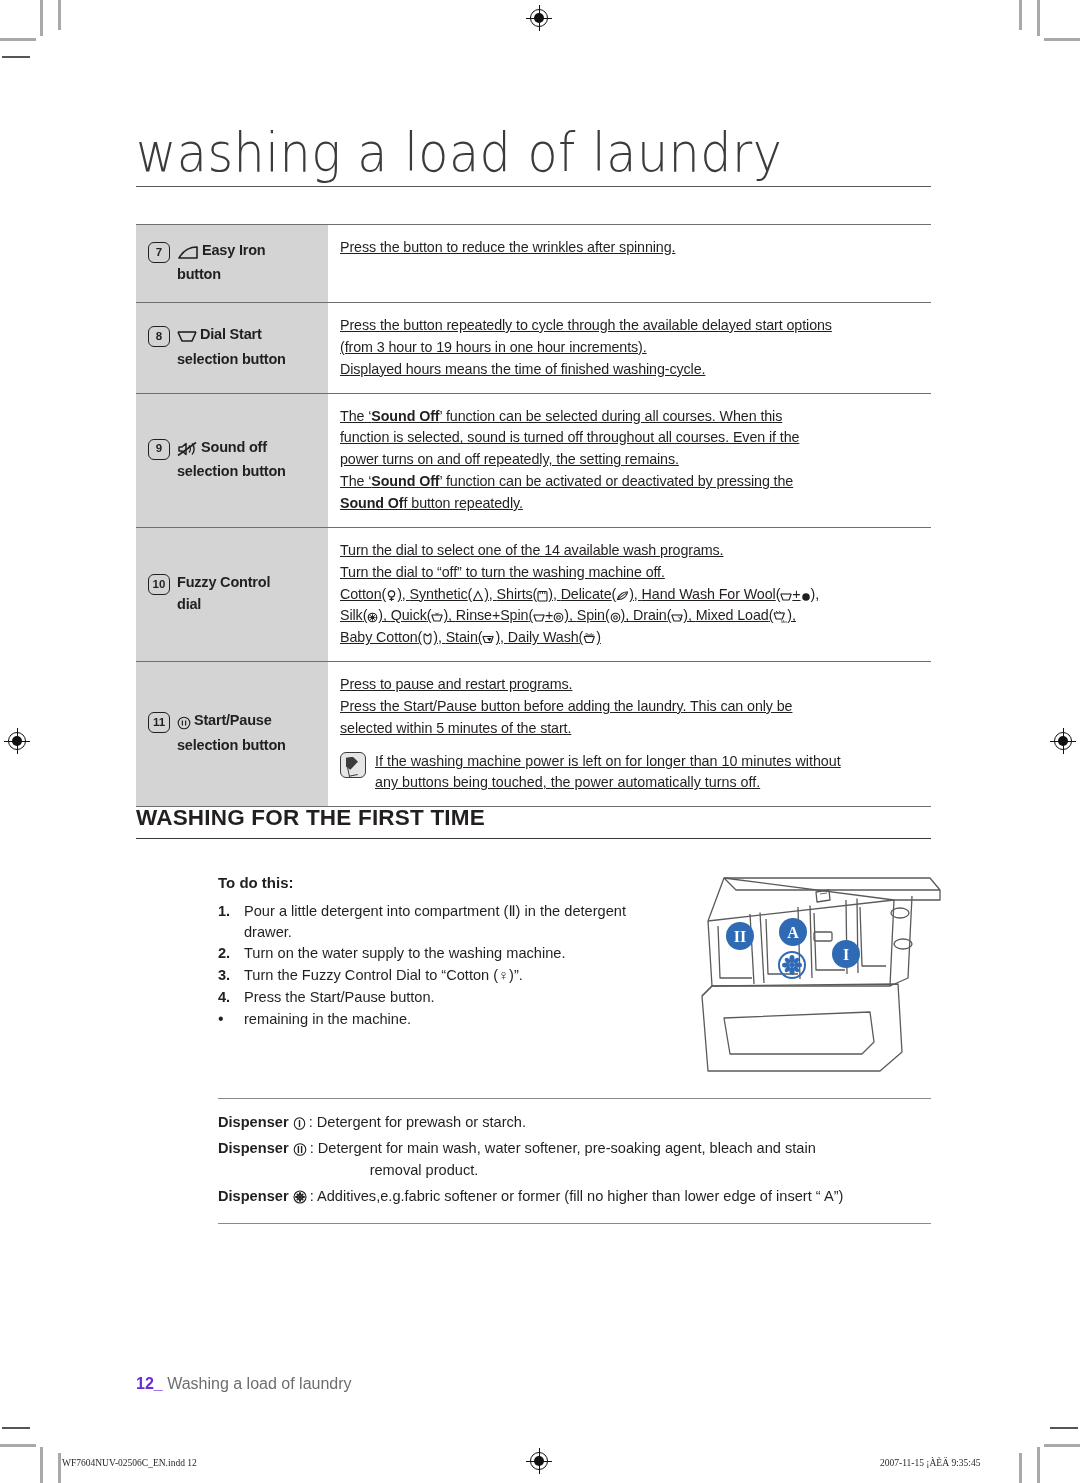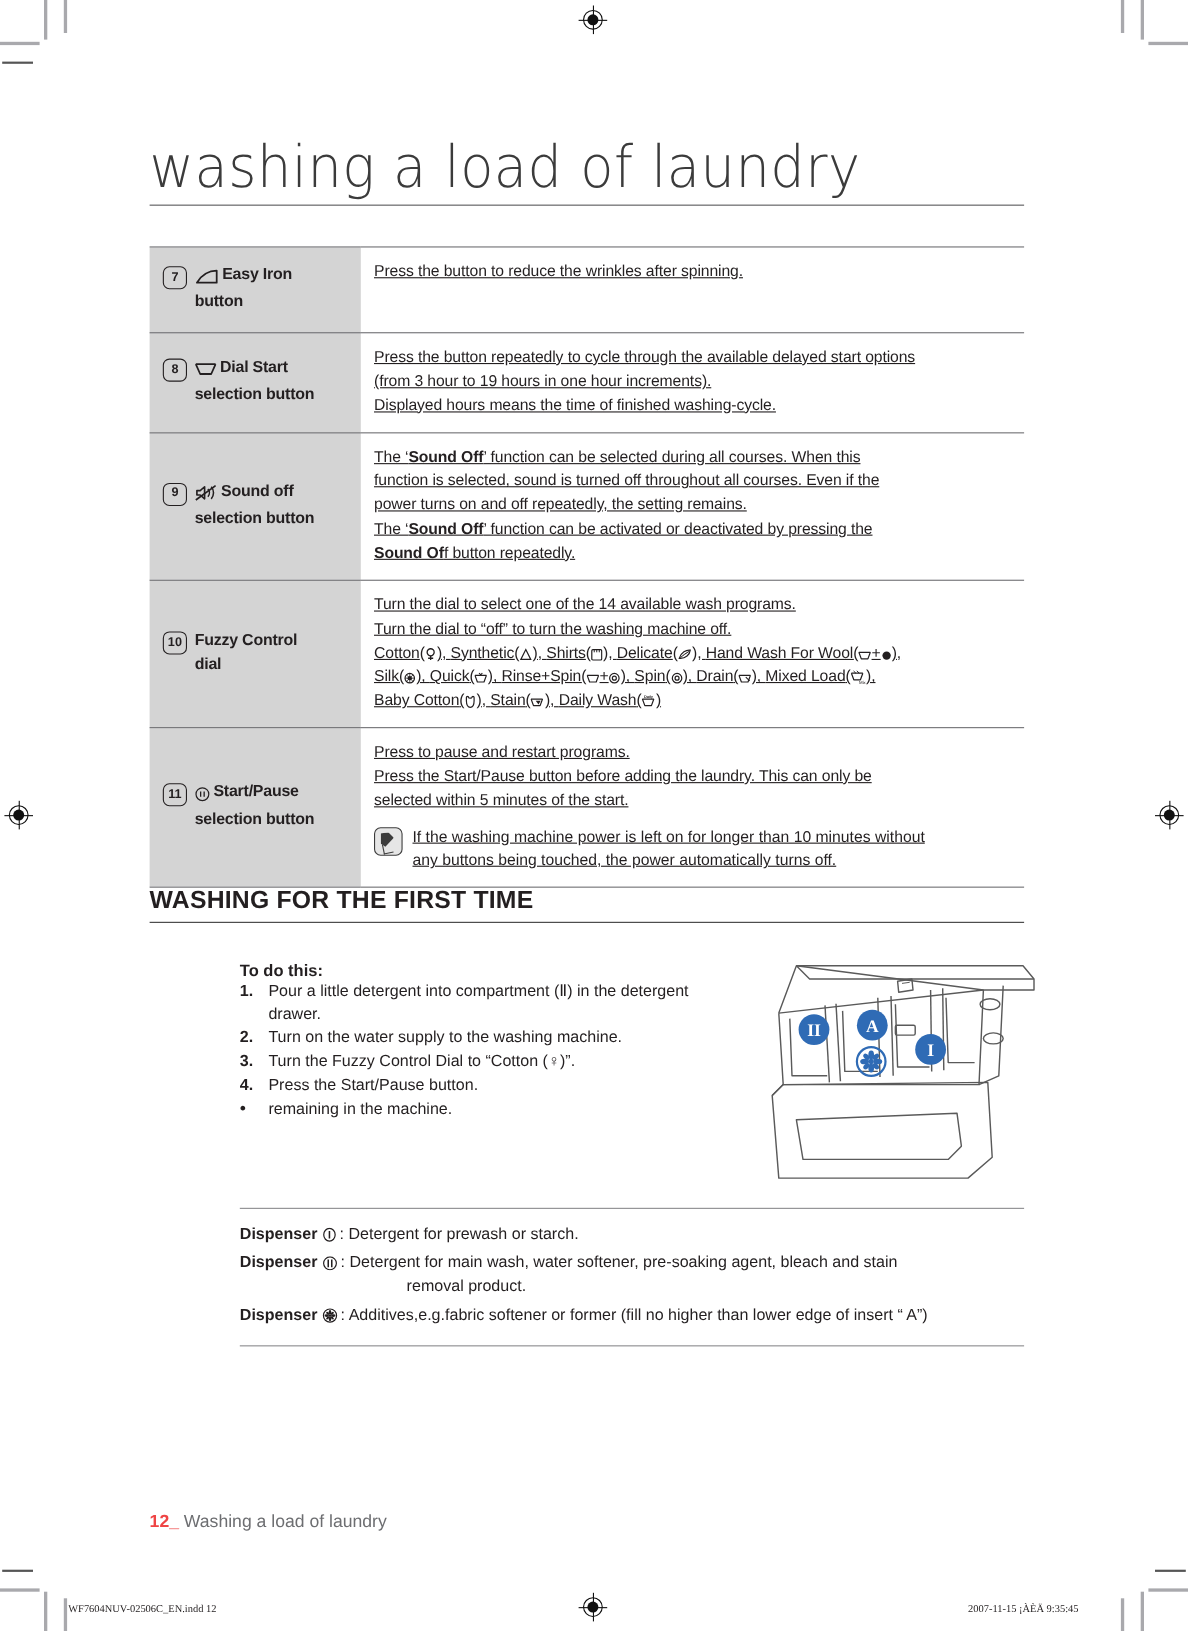--- a/index.html
+++ b/index.html
@@ -193,21 +193,21 @@
 
   
   .steps {
     position: absolute;
     left: 82px;
     width: 470px;
   }
   .steps .todo {
     font-size: 15px;
     font-weight: 700;
-    margin-bottom: 0;
+    margin-bottom: 10px;
   }
   .step {
     display: flex;
     font-size: 14.6px;
     line-height: 1.42;
     margin-bottom: 1px;
   }
   .step .marker {
     flex: 0 0 auto;
     width: 26px;
@@ -251,21 +251,21 @@
   .legend .lrow .val .ind { padding-left: 60px; display: block; }
 
   
   .folio {
     position: absolute;
     left: 0;
     bottom: 0;
     font-size: 16px;
     color: #6d6e71;
   }
-  .folio .pg { font-weight: 700; color: #ef4444; }
+  .folio .pg { font-weight: 700; color: #6d28d9; }
 
   .printline {
     position: absolute;
     font-size: 9.5px;
     color: #231f20;
     font-family: "Liberation Serif", serif;
     white-space: nowrap;
   }
 
   .svg-ic { display: inline-block; vertical-align: -3px; }

